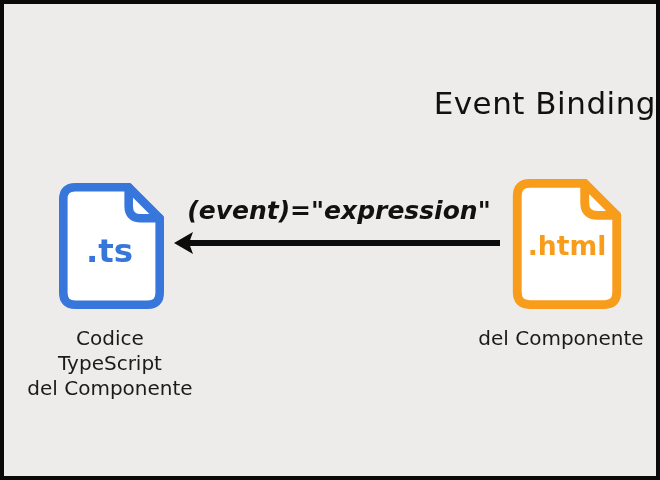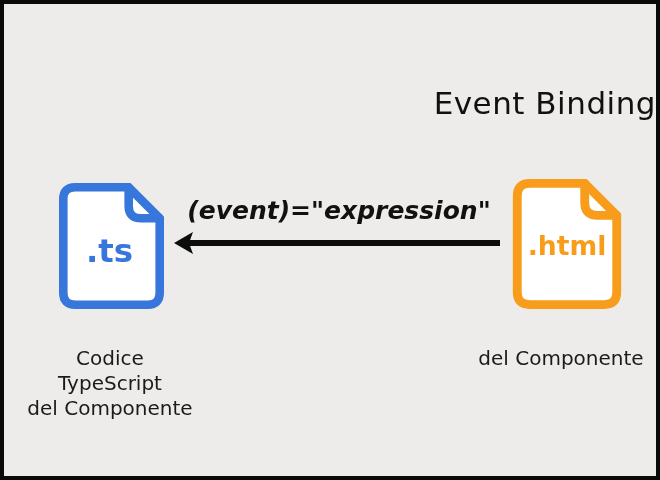--- a/index.html
+++ b/index.html
@@ -66,21 +66,21 @@
     width: 330px;
     text-align: center;
     font-size: 25px;
     font-style: italic;
     font-weight: 600;
     color: #111111;
     white-space: nowrap;
   }
   .caption {
     position: absolute;
-    top: 342px;
+    top: 322px;
     width: 170px;
     text-align: center;
     font-size: 20px;
     line-height: 25px;
     color: #1b1b1b;
   }
   .caption.left  { left: 21px;  }
   .caption.right { left: 472px; }
 </style>
 </head>

